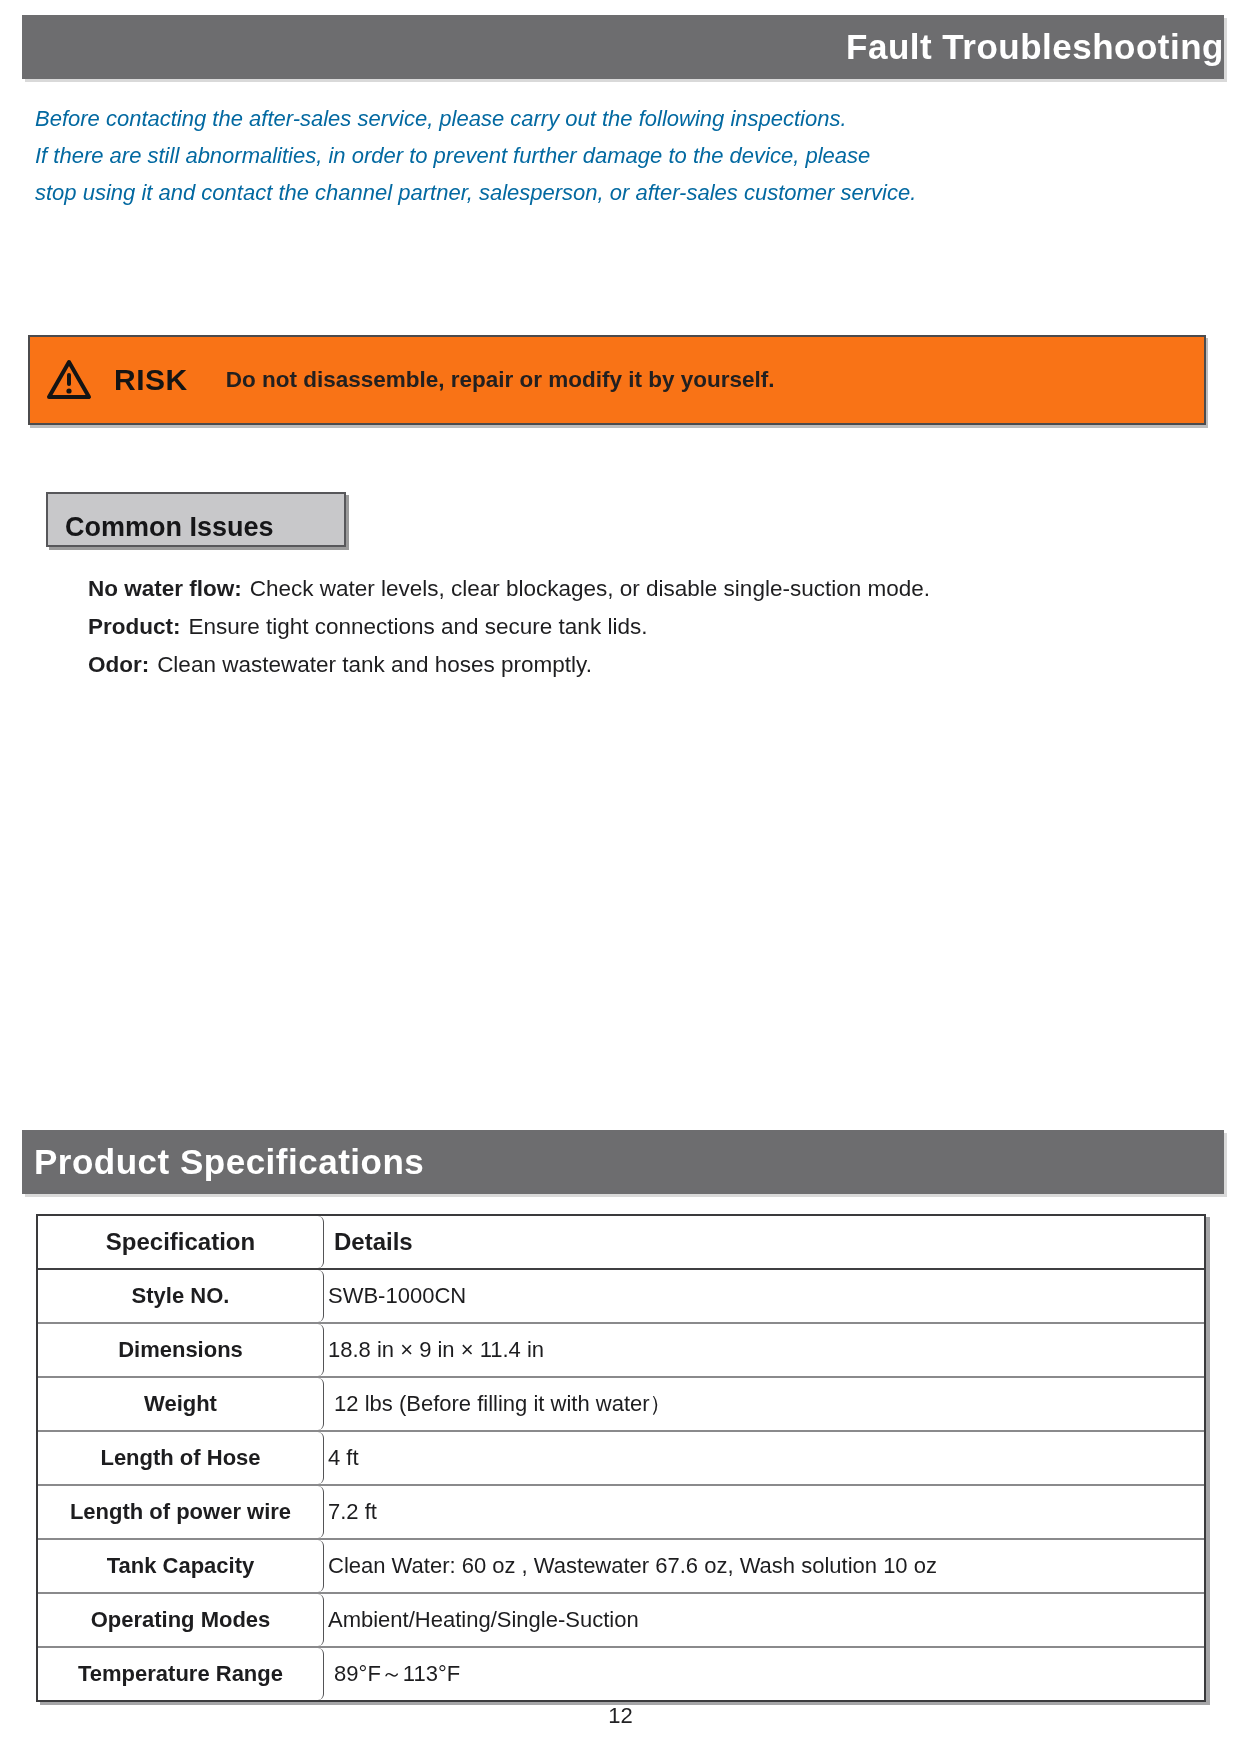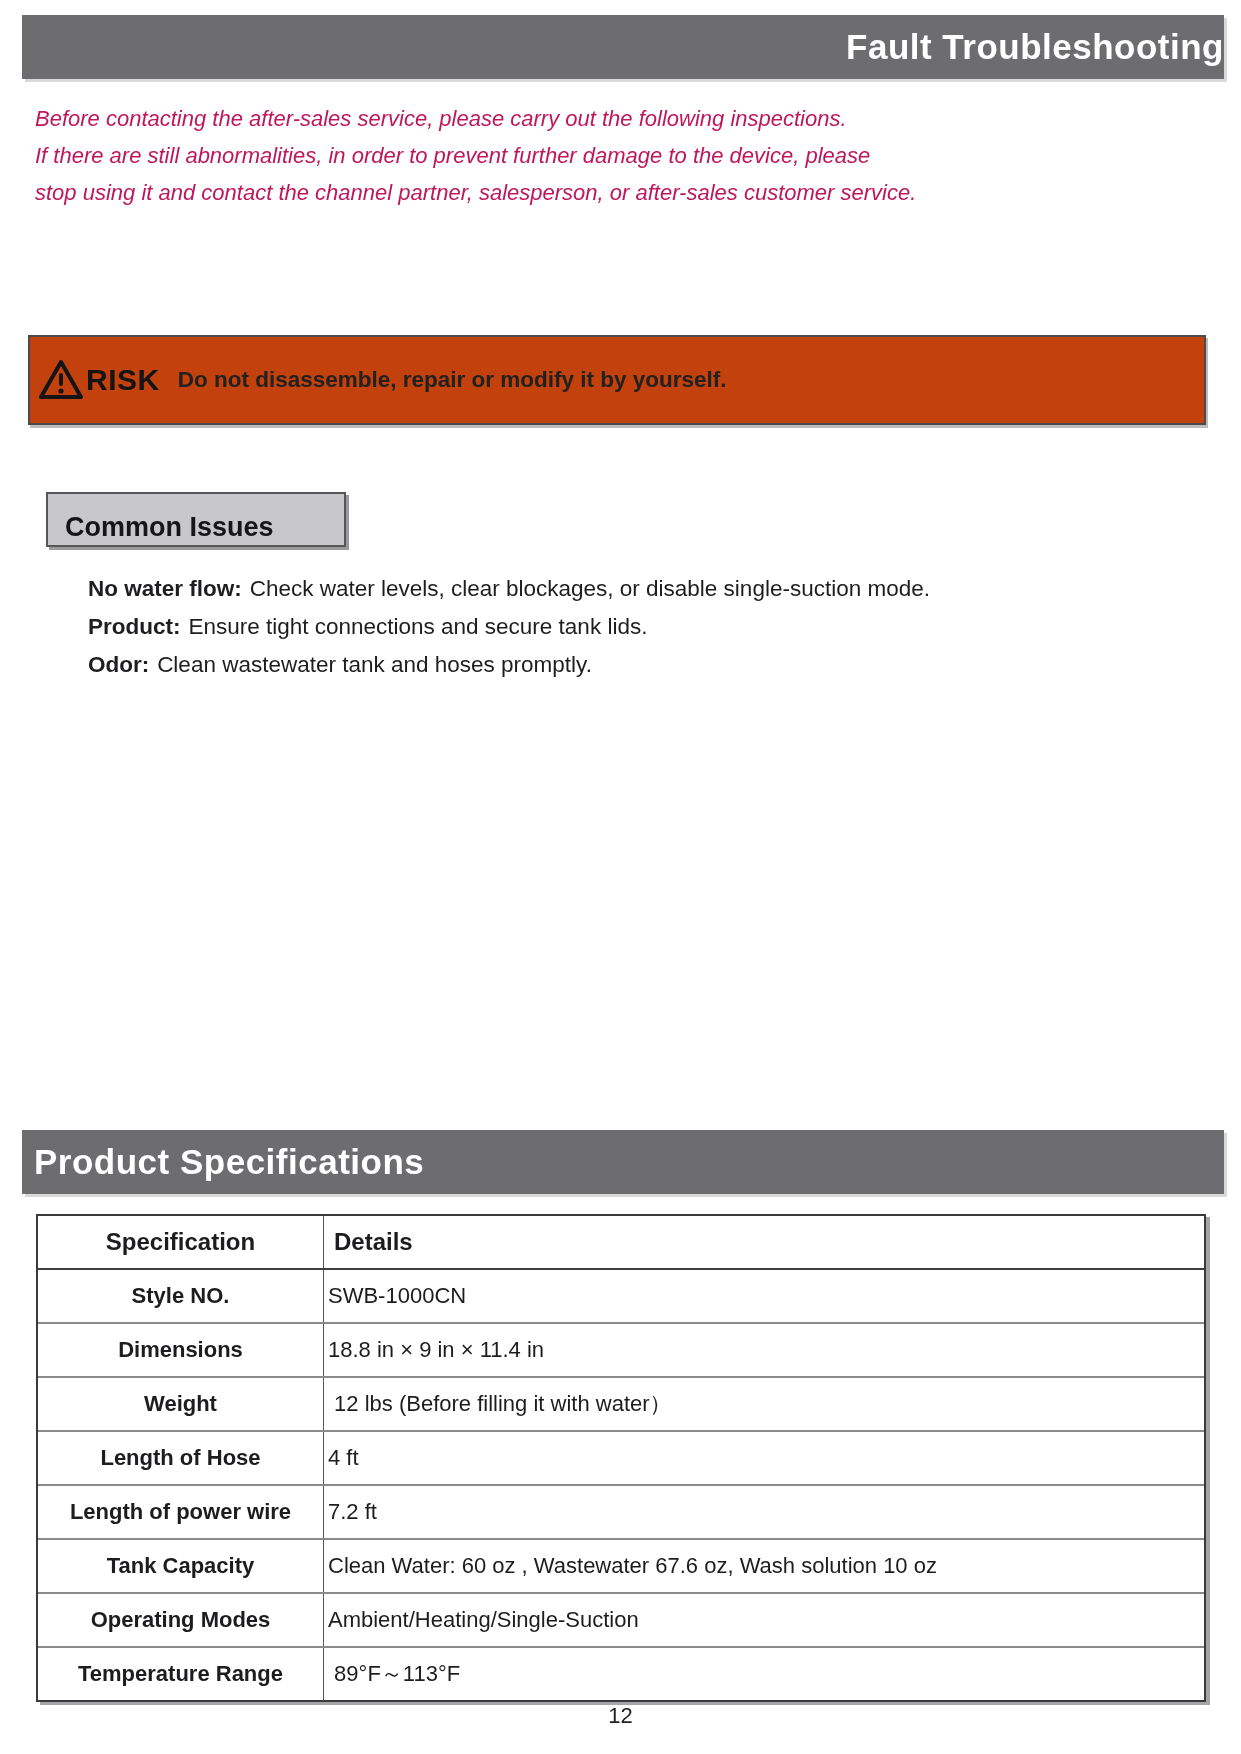--- a/index.html
+++ b/index.html
@@ -22,32 +22,33 @@
   .section-bar .bar-title{
     color:#ffffff;font-size:35px;font-weight:bold;
     padding-left:12px;letter-spacing:0.5px;white-space:nowrap;
   }
   .bar-fault{top:15px;justify-content:flex-end;}
   .bar-specs{top:1130px;}
 
   
   .intro{
     position:absolute;left:35px;top:100px;width:1160px;
-    font-style:italic;font-size:22px;line-height:37px;color:#be185d;
+    font-style:italic;font-size:22px;line-height:37px;color:#0369a1;
   }
 
   
   .risk-box{
     position:absolute;left:28px;top:335px;width:1178px;height:90px;
-    background:#c2410c;
+    background:#f97316;
     border:2px solid #4b4b4d;
     box-sizing:border-box;
     box-shadow:2px 3px 0 #bdbdbd;
     display:flex;align-items:center;
-    padding-left:8px;
+    padding-left:16px;
+    gap:20px;
   }
   .warn-icon{display:inline-flex;align-items:center;margin-right:2px;}
   .risk-label{font-size:30px;font-weight:bold;color:#141414;letter-spacing:0.5px;}
   .risk-msg{font-size:22.5px;font-weight:bold;color:#232020;margin-left:18px;}
 
   
   .ci-box{
     position:absolute;left:46px;top:492px;width:300px;height:55px;
     background:#c8c8ca;
     border:2px solid #57575a;
@@ -75,20 +76,21 @@
     height:52px;
     border-bottom:2px solid #8a8a8c;
   }
   .t-row:first-child{border-bottom:2px solid #3f3f41;}
   .t-row:last-child{border-bottom:none;}
   .cell{display:flex;align-items:center;box-sizing:border-box;}
   .c1{
     justify-content:center;text-align:center;
     font-weight:bold;font-size:22px;
     border-right:1px solid #545456;
+    border-radius:6px;
   }
   .c2{
     font-size:22px;padding-left:4px;white-space:pre;
   }
   .t-head .c1{font-size:24px;}
   .t-head .c2{font-size:24px;font-weight:bold;padding-left:10px;}
 
   .page-number{
     position:absolute;left:0;top:1703px;width:100%;
     text-align:center;font-size:22px;color:#222224;

